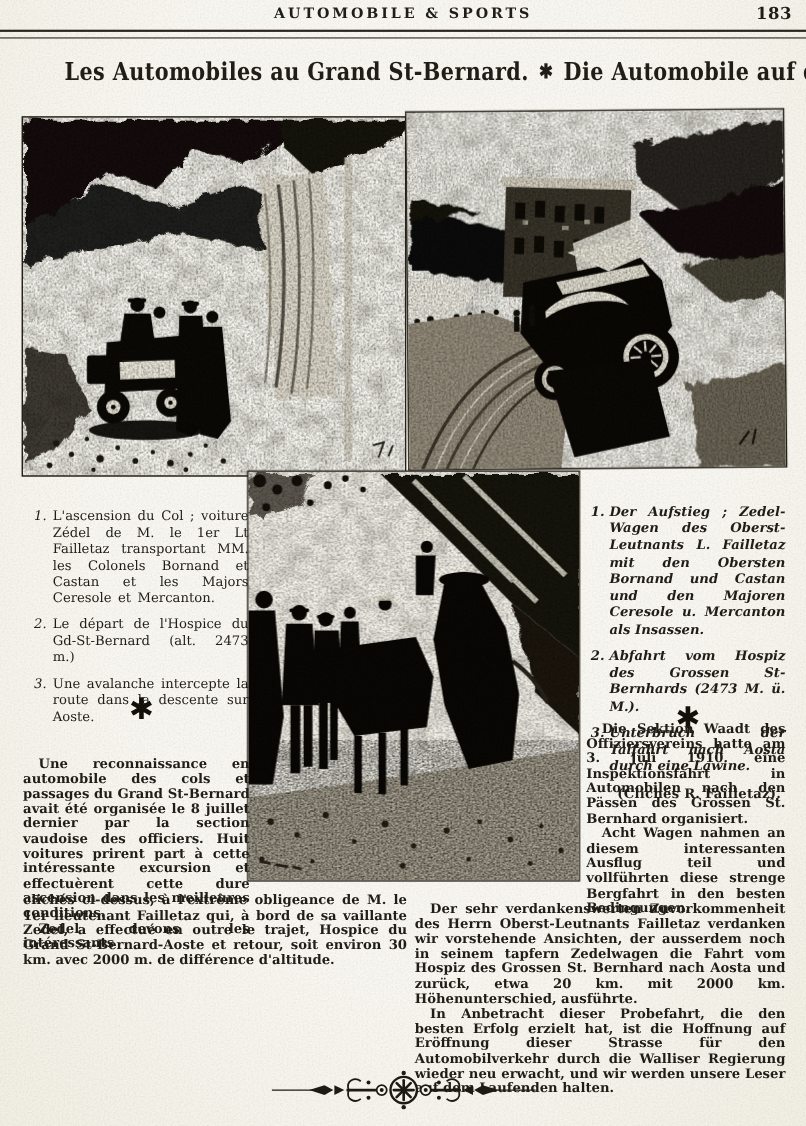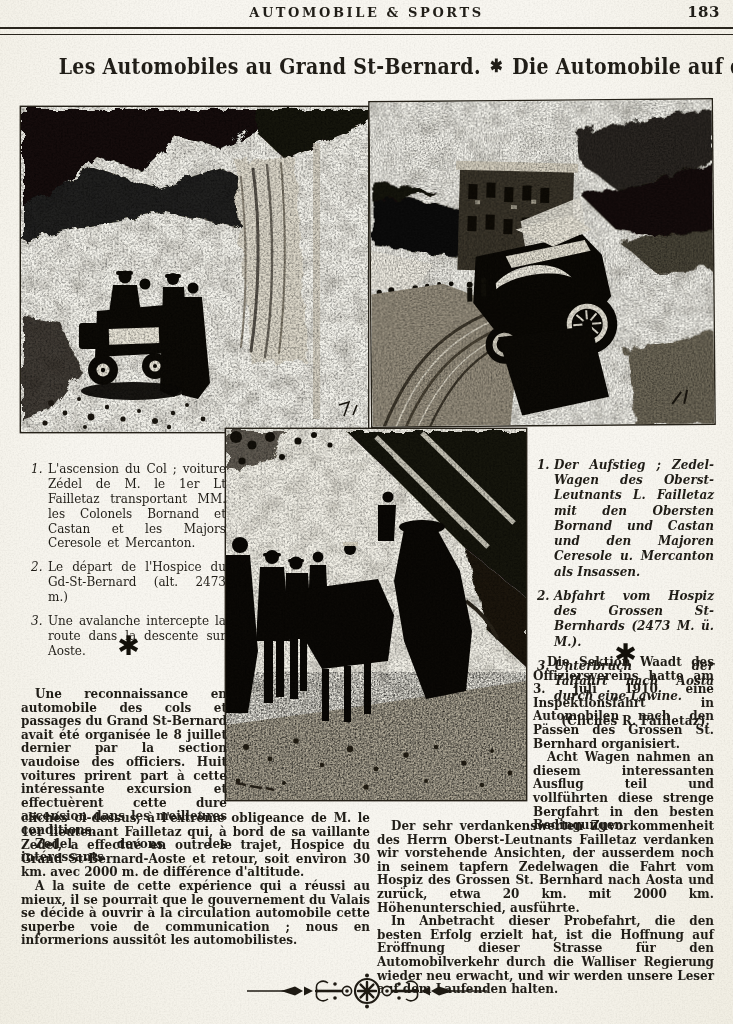--- a/index.html
+++ b/index.html
@@ -339,21 +339,20 @@
     <p class="ind">Zedel devons les intéressants</p>
   </div>
 
   <div class="bodytext de-col">
     <p class="ind">Die Sektion Waadt des Offiziersvereins hatte am 3. Juli 1910 eine Inspektionsfahrt in Automobilen nach den Pässen des Grossen St. Bernhard organisiert.</p>
     <p class="ind">Acht Wagen nahmen an diesem interessanten Ausflug teil und vollführten diese strenge Bergfahrt in den besten Bedingungen.</p>
   </div>
 
   <div class="bodytext fr-wide">
     <p>clichés ci-dessus, à l'extrême obligeance de M. le 1er lieutenant Failletaz qui, à bord de sa vaillante Zedel, a effectué en outre le trajet, Hospice du Grand St-Bernard-Aoste et retour, soit environ 30 km. avec 2000 m. de différence d'altitude.</p>
-    <p class="ind">A la suite de cette expérience qui a réussi au mieux, il se pourrait que le gouvernement du Valais se décide à ouvrir à la circulation automobile cette superbe voie de communication ; nous en informerions aussitôt les automobilistes.</p>
   </div>
 
   <div class="bodytext de-wide">
     <p class="ind">Der sehr verdankenswerten Zuvorkommenheit des Herrn Oberst-Leutnants Failletaz verdanken wir vorstehende Ansichten, der ausserdem noch in seinem tapfern Zedelwagen die Fahrt vom Hospiz des Grossen St. Bernhard nach Aosta und zurück, etwa 20 km. mit 2000 km. Höhenunterschied, ausführte.</p>
     <p class="ind">In Anbetracht dieser Probefahrt, die den besten Erfolg erzielt hat, ist die Hoffnung auf Eröffnung dieser Strasse für den Automobilverkehr durch die Walliser Regierung wieder neu erwacht, und wir werden unsere Leser auf dem Laufenden halten.</p>
   </div>
 
   <div class="ornament">
     <svg width="240" height="40" viewBox="0 0 240 40">
       <g stroke="#1f1b14" fill="#1f1b14">

